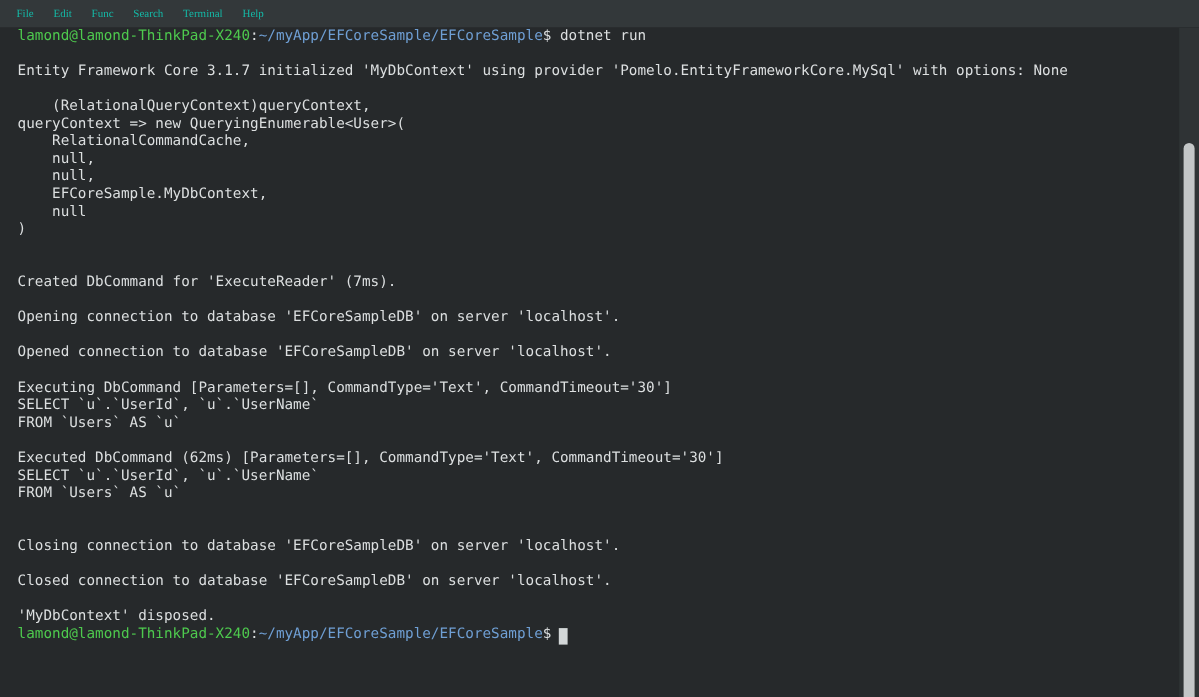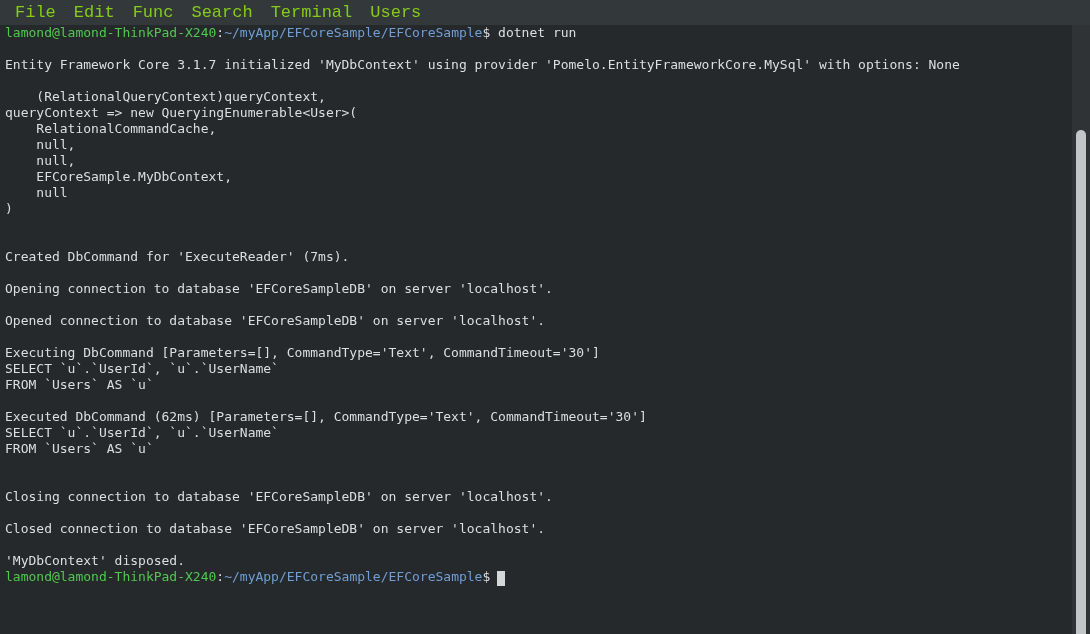--- a/index.html
+++ b/index.html
@@ -19,23 +19,23 @@
   
   #menubar {
     height: 25px;
     background: #33383a;
     display: flex;
     align-items: center;
     padding-left: 6px;
     user-select: none;
   }
   .menu-item {
-    color: #84cc16;
-    font-family: Liberation Mono, monospace;
-    font-size: 17px;
+    color: #14b8a6;
+    font-family: Liberation Serif, serif;
+    font-size: 10px;
     line-height: 25px;
     padding: 0 9px;
     height: 25px;
     white-space: nowrap;
     cursor: default;
   }
 
   
   #terminal-wrap {
     position: relative;
@@ -54,21 +54,21 @@
     overflow: hidden;
   }
   .line {
     font-family: "DejaVu Sans Mono", monospace;
     font-size: 13px;
     line-height: 16px;
     height: 16px;
     white-space: pre;
     color: #dcdfe0;
     letter-spacing: 0px;
-    padding-left: 5px;
+    padding-left: 16px;
     margin: 0;
   }
   .line.blank { color: transparent; }
   .seg-user  { color: #4ec94e; }
   .seg-colon { color: #dcdfe0; }
   .seg-path  { color: #6f9fd4; }
   .seg-dollar{ color: #dcdfe0; }
   .seg-cmd   { color: #dcdfe0; }
 
   .cursor-block {
@@ -101,21 +101,21 @@
 </style>
 </head>
 <body>
 
 <div id="menubar">
     <div class="menu-item">File</div>
     <div class="menu-item">Edit</div>
     <div class="menu-item">Func</div>
     <div class="menu-item">Search</div>
     <div class="menu-item">Terminal</div>
-    <div class="menu-item">Users</div>
+    <div class="menu-item">Help</div>
   </div>
 
 <div id="terminal-wrap">
   <div id="terminal-screen">
       <div class="line"><span class="seg-user">lamond@lamond-ThinkPad-X240</span><span class="seg-colon">:</span><span class="seg-path">~/myApp/EFCoreSample/EFCoreSample</span><span class="seg-dollar">$</span><span class="seg-cmd"> dotnet run</span></div>
       <div class="line blank">&nbsp;</div>
       <div class="line">Entity Framework Core 3.1.7 initialized 'MyDbContext' using provider 'Pomelo.EntityFrameworkCore.MySql' with options: None</div>
       <div class="line blank">&nbsp;</div>
       <div class="line">    (RelationalQueryContext)queryContext,</div>
       <div class="line">queryContext =&gt; new QueryingEnumerable&lt;User&gt;(</div>

